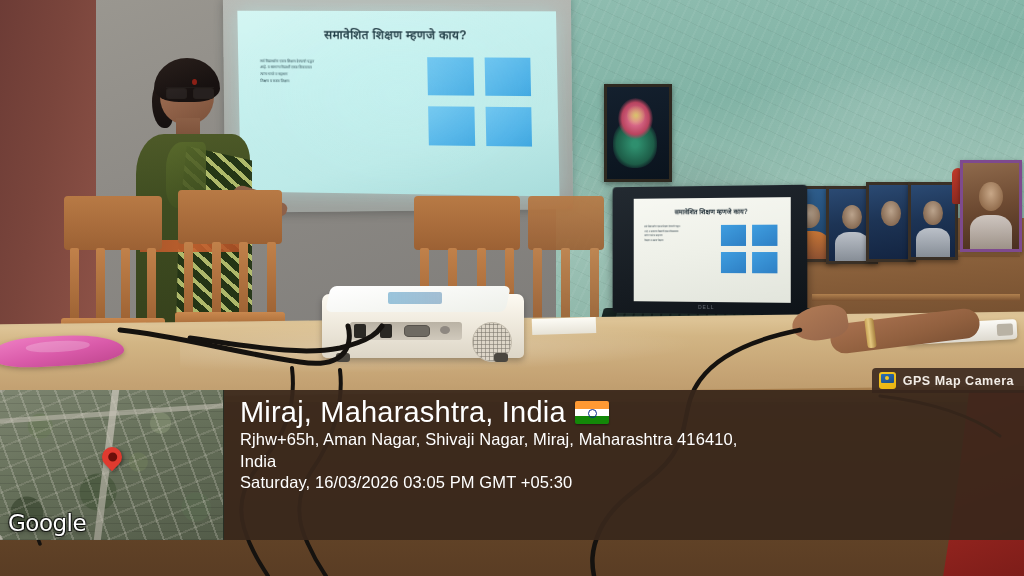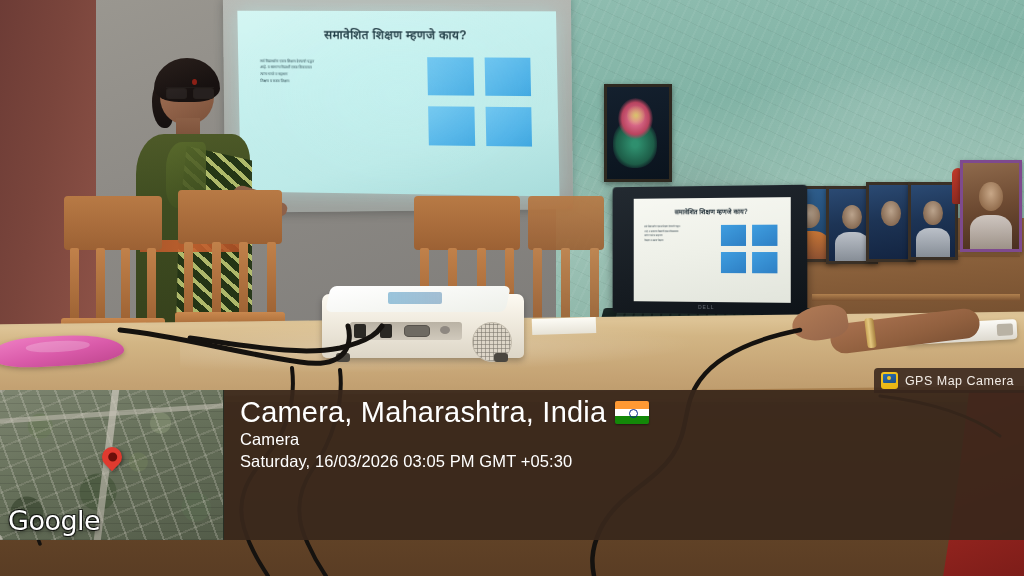--- a/index.html
+++ b/index.html
@@ -544,21 +544,21 @@
     width: 13px; height: 9px;
     background: linear-gradient(160deg, #2b6fb5, #1d4f86);
     border-radius: 1px;
   }
   .gps-badge .app-icon::after {
     content:""; position:absolute; left: 6.5px; top: 4px;
     width: 4px; height: 4px; background: #f3c623; border-radius: 50%;
   }
   .gps-badge .badge-text {
     font-size: 12.5px;
-    font-weight: 400;
+    font-weight: 700;
     color: #f2ece6;
     letter-spacing: 0.5px;
     white-space: nowrap;
   }
 
   .gps-panel {
     position:absolute; left: 0; bottom: 0; width: 1024px; height: 186px;
     display:flex;
     z-index: 30;
   }
@@ -611,21 +611,21 @@
     border-radius: 50% 50% 50% 0;
     transform: rotate(-45deg);
     box-shadow: 0 2px 4px rgba(0,0,0,0.45);
   }
   .pin::after {
     content:""; position:absolute; left: 5.5px; top: 5.5px;
     width: 9px; height: 9px; background: #6b0f0a; border-radius: 50%;
   }
   .g-logo {
     position:absolute; left: 8px; bottom: 4px;
-    font-size: 27px;
+    font-size: 23px;
     font-weight: 400;
     color: #ffffff;
     letter-spacing: -0.5px;
     text-shadow:
       -1px -1px 0 rgba(0,0,0,0.55), 1px -1px 0 rgba(0,0,0,0.55),
       -1px  1px 0 rgba(0,0,0,0.55), 1px  1px 0 rgba(0,0,0,0.55),
       0 2px 4px rgba(0,0,0,0.5);
     font-family: "DejaVu Sans", sans-serif;
   }
 
@@ -899,22 +899,23 @@
     <div class="gps-map">
       <div class="sat"></div>
       <div class="road-main"></div>
       <div class="road-cross"></div>
       <div class="pin"></div>
       <div class="g-logo">Google</div>
     </div>
 
     <div class="gps-info">
       <div class="gps-city">
-        <span>Camera, Maharashtra, India</span>
+        <span>Miraj, Maharashtra, India</span>
         <span class="flag"></span>
       </div>
-      <div class="gps-line">Camera</div>
+      <div class="gps-line">Rjhw+65h, Aman Nagar, Shivaji Nagar, Miraj, Maharashtra 416410,</div>
+      <div class="gps-line">India</div>
       <div class="gps-line">Saturday, 16/03/2026 03:05 PM GMT +05:30</div>
     </div>
 
   </div>
 
 </div>
 
 </body></html>

